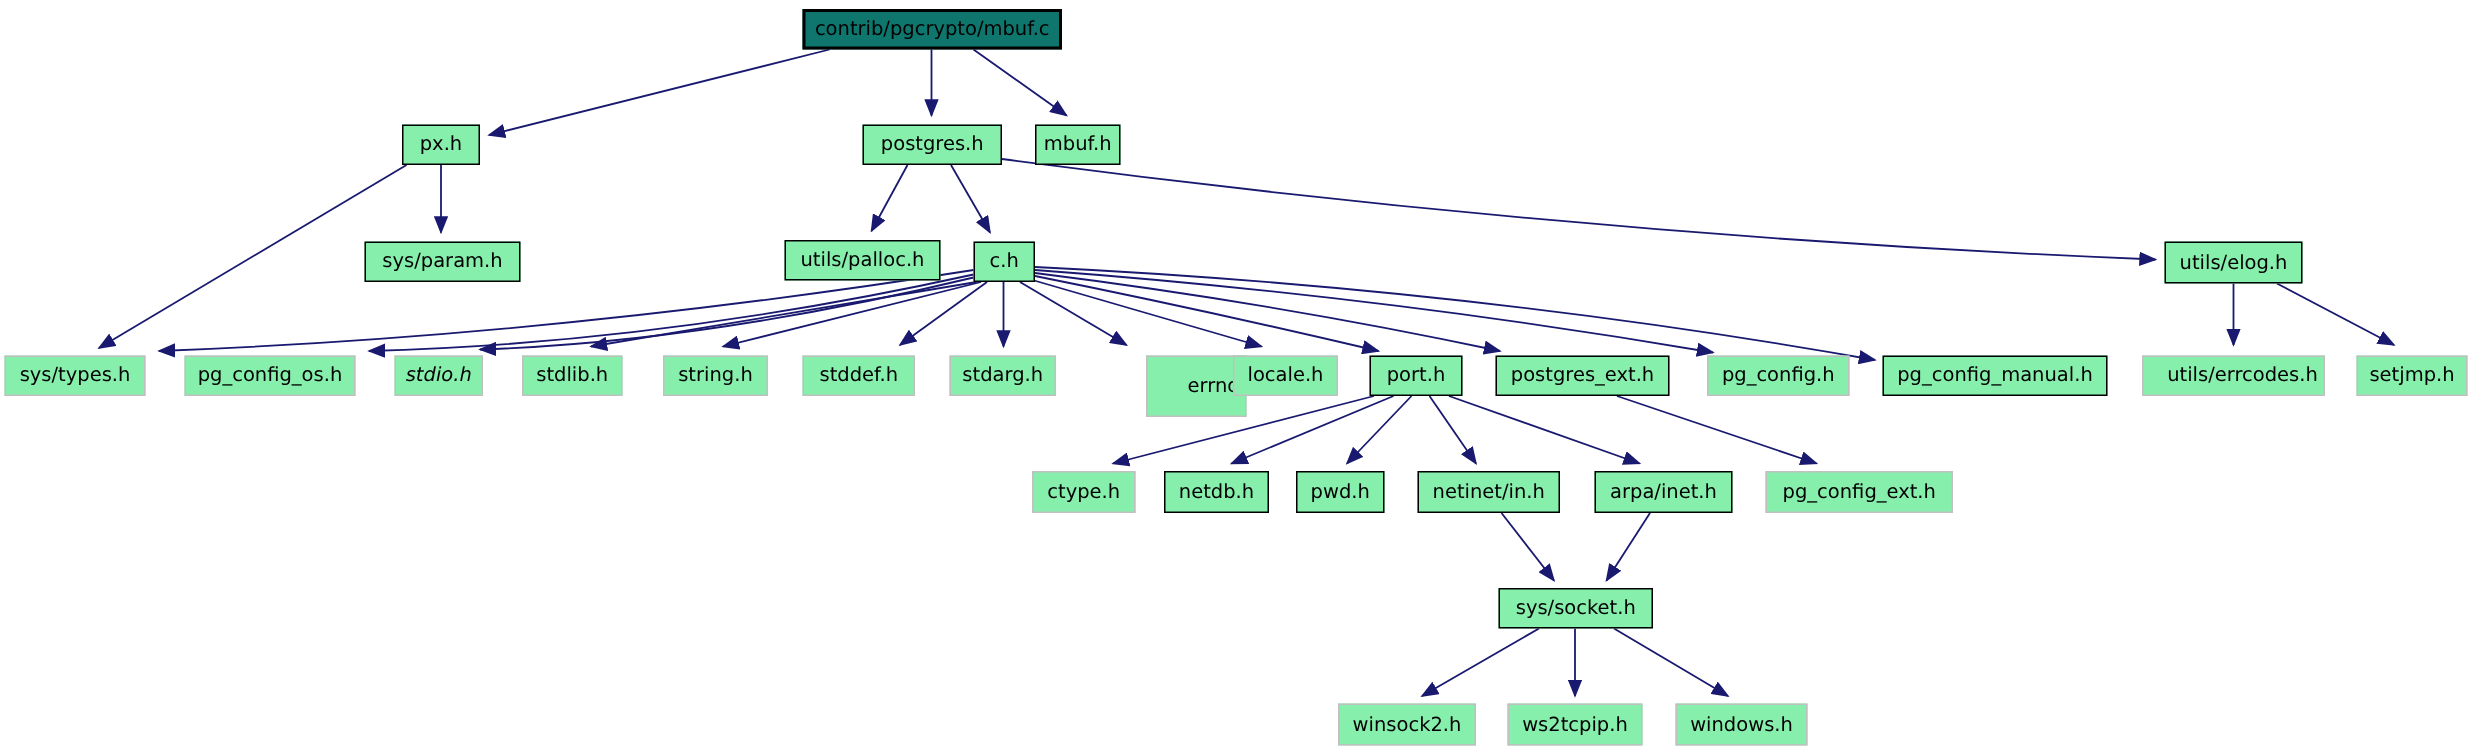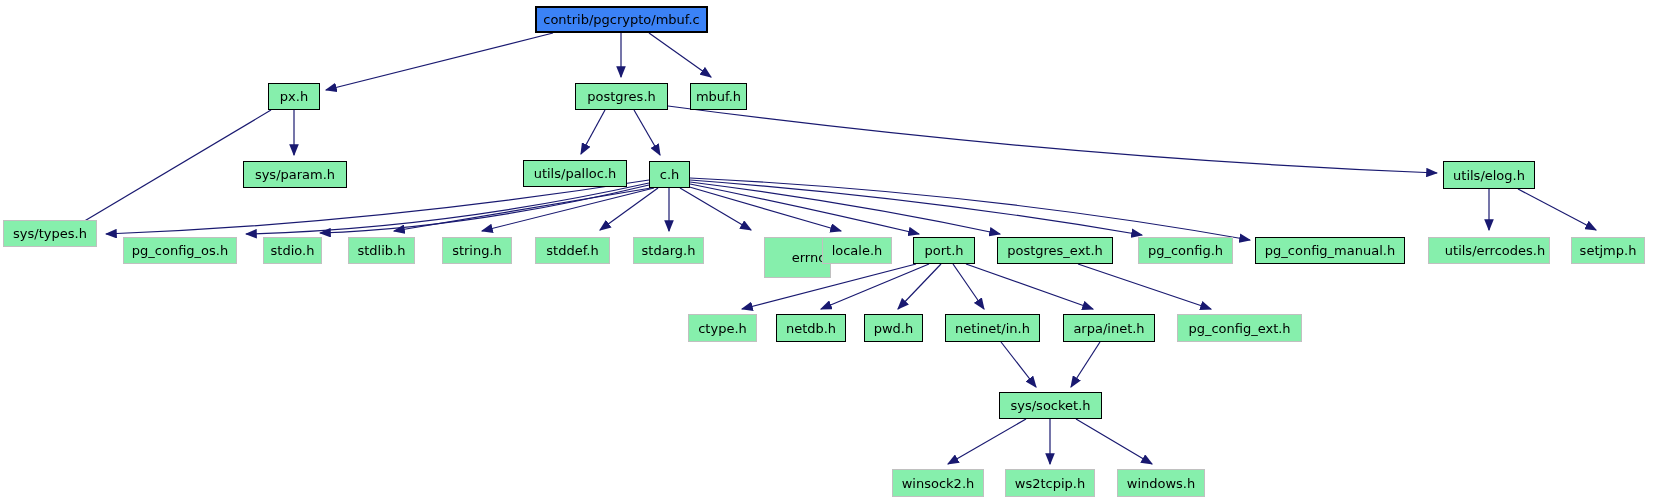--- a/index.html
+++ b/index.html
@@ -16,21 +16,21 @@
     border:1px solid #c0c0c0;
     font-size:13px;
     color:#000000;
     text-align:center;
     white-space:nowrap;
     display:flex;align-items:center;justify-content:center;
     overflow:visible;
   }
   .node.linked{border:1px solid #000000;}
   .node.root{
-    background:#3b82f6;
+    background:#0f766e;
     border:2px solid #000000;
   }
 </style>
 </head>
 <body>
 
 <svg id="edges" width="1656" height="504" viewBox="0 0 1656 504" xmlns="http://www.w3.org/2000/svg">
   <defs>
     <marker id="arrow" viewBox="0 0 10 8" refX="9" refY="4" markerWidth="10" markerHeight="8" orient="auto-start-reverse">
       <path d="M0,0 L10,4 L0,8 z" fill="#191970"></path>
@@ -78,23 +78,23 @@
 
 <div class="node linked" style="left:268px;top:83px;width:52px;height:27px;">px.h</div>
 <div class="node linked" style="left:575px;top:83px;width:93px;height:27px;text-align:right;">postgres.h</div>
 <div class="node linked" style="left:690px;top:83px;width:57px;height:27px;">mbuf.h</div>
 
 <div class="node linked" style="left:243px;top:161px;width:104px;height:27px;">sys/param.h</div>
 <div class="node linked" style="left:523px;top:160px;width:104px;height:27px;">utils/palloc.h</div>
 <div class="node linked" style="left:649px;top:161px;width:41px;height:27px;text-align:center;">c.h</div>
 <div class="node linked" style="left:1443px;top:161px;width:92px;height:28px;">utils/elog.h</div>
 
-<div class="node" style="left:3px;top:220px;width:94px;height:27px;">sys/types.h</div>
+<div class="node" style="left:3px;top:237px;width:94px;height:27px;">sys/types.h</div>
 <div class="node" style="left:123px;top:237px;width:114px;height:27px;">pg_config_os.h</div>
-<div class="node" style="left:263px;top:237px;width:59px;height:27px;">stdio.h</div>
+<div class="node" style="left:263px;top:237px;width:59px;height:27px;font-style:italic;">stdio.h</div>
 <div class="node" style="left:348px;top:237px;width:67px;height:27px;">stdlib.h</div>
 <div class="node" style="left:442px;top:237px;width:70px;height:27px;">string.h</div>
 <div class="node" style="left:535px;top:237px;width:75px;height:27px;">stddef.h</div>
 <div class="node" style="left:633px;top:237px;width:71px;height:27px;">stdarg.h</div>
 <div class="node" style="left:764px;top:237px;width:67px;height:41px;padding-left:35px;">errno.h</div>
 <div class="node" style="left:822px;top:237px;width:70px;height:27px;">locale.h</div>
 <div class="node linked" style="left:913px;top:237px;width:62px;height:27px;">port.h</div>
 <div class="node linked" style="left:997px;top:237px;width:116px;height:27px;">postgres_ext.h</div>
 <div class="node" style="left:1138px;top:237px;width:95px;height:27px;">pg_config.h</div>
 <div class="node linked" style="left:1255px;top:237px;width:150px;height:27px;">pg_config_manual.h</div>

